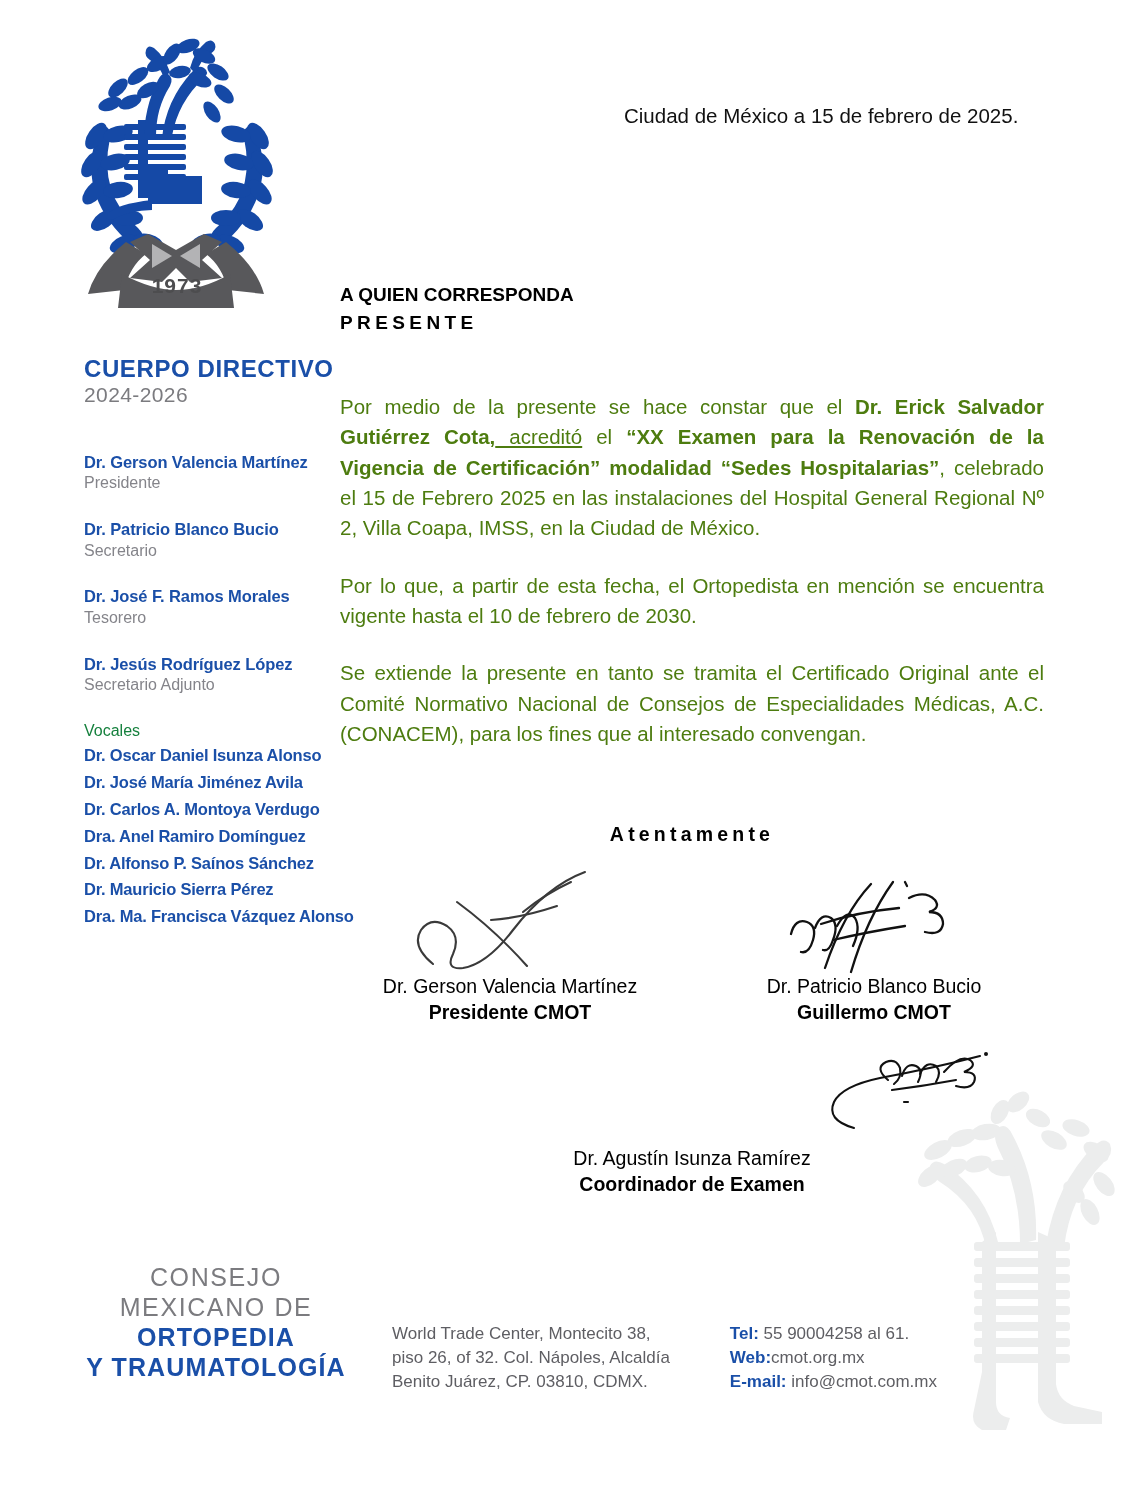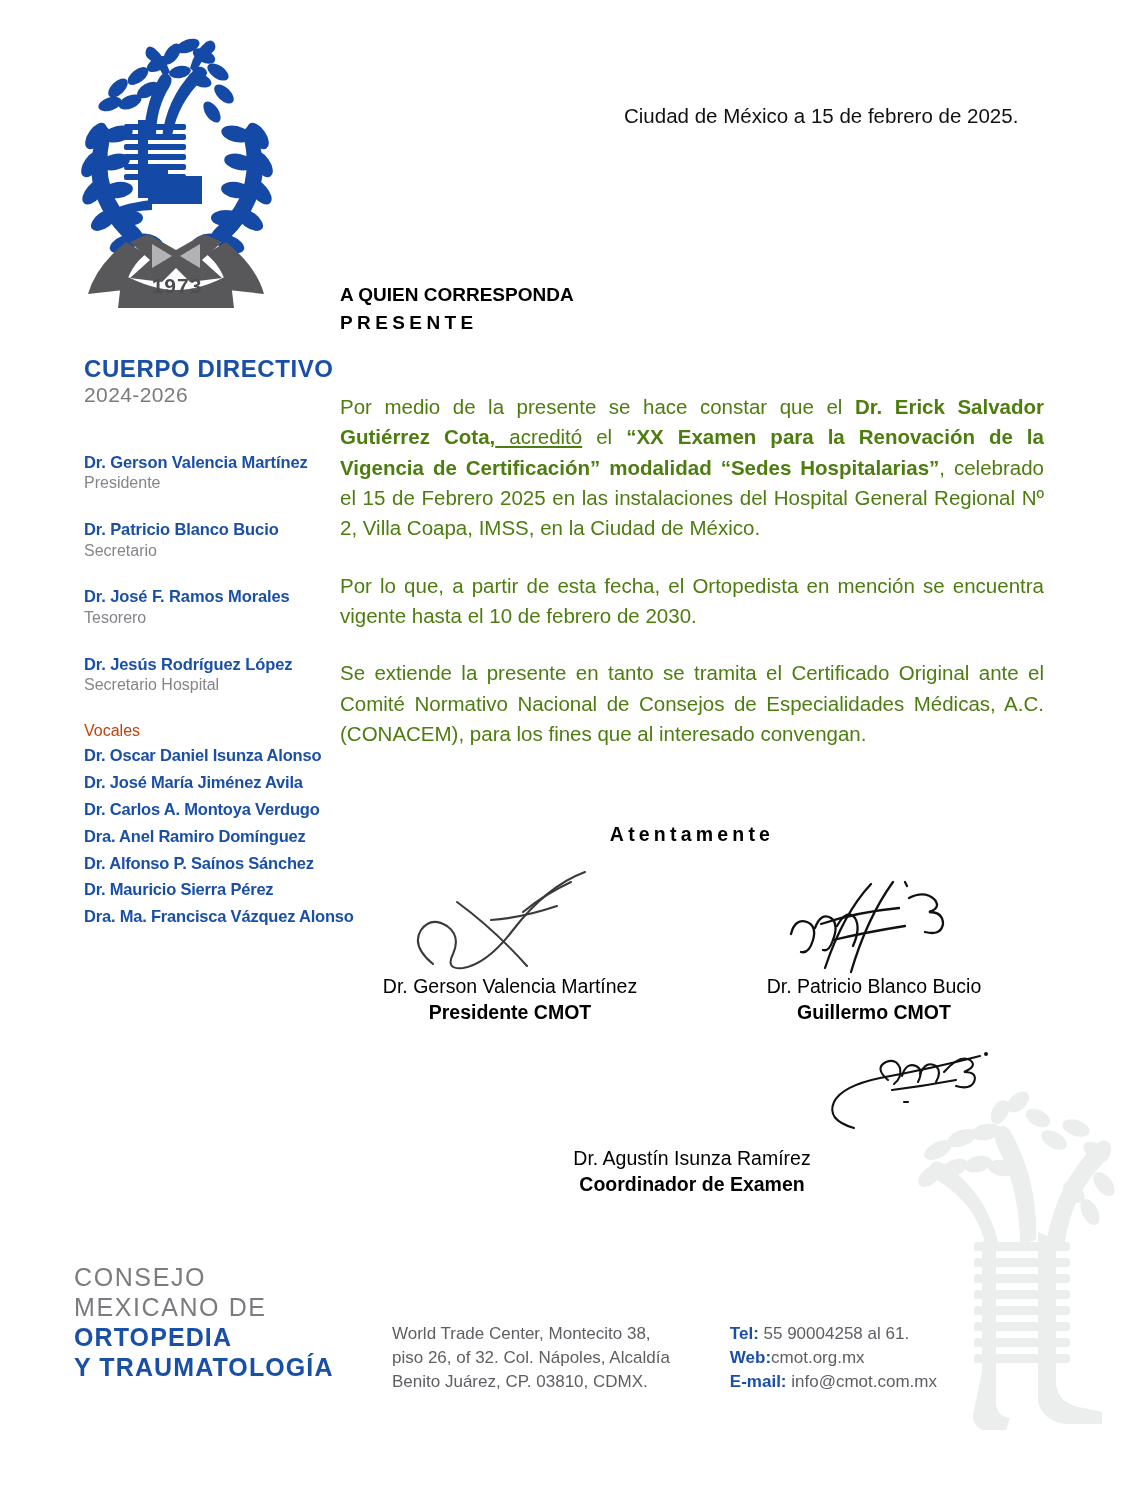--- a/index.html
+++ b/index.html
@@ -90,40 +90,41 @@
   .sb-officer-role {
     font-size: 16px;
     font-weight: 400;
     color: #84848a;
     line-height: 1.3;
     margin-top: 1px;
   }
   .sb-vocales-label {
     font-size: 16px;
     font-weight: 400;
-    color: #c2410c;
+    color: #15803d;
     line-height: 1.3;
     margin-top: 16px;
   }
   .sb-vocal {
     font-size: 16.5px;
     font-weight: 700;
     color: #1a4fa8;
     line-height: 1.63;
     letter-spacing: -0.2px;
     white-space: nowrap;
   }
 
   
   .brand {
     position: absolute;
-    left: 74px;
+    left: 66px;
     top: 1262px;
     width: 300px;
     line-height: 1.2;
+    text-align: center;
   }
   .brand-line {
     font-size: 25px;
     font-weight: 400;
     letter-spacing: 1.6px;
     color: #7b7b7f;
   }
   .brand-line.strong {
     font-weight: 700;
     color: #1a4fa8;
@@ -396,21 +397,21 @@
       <div class="sb-officer">
         <div class="sb-officer-name">Dr. Patricio Blanco Bucio</div>
         <div class="sb-officer-role">Secretario</div>
       </div>
       <div class="sb-officer">
         <div class="sb-officer-name">Dr. José F. Ramos Morales</div>
         <div class="sb-officer-role">Tesorero</div>
       </div>
       <div class="sb-officer">
         <div class="sb-officer-name">Dr. Jesús Rodríguez López</div>
-        <div class="sb-officer-role">Secretario Hospital</div>
+        <div class="sb-officer-role">Secretario Adjunto</div>
       </div>
     </div>
 
     <div class="sb-vocales-label">Vocales</div>
     <div>
       <div class="sb-vocal">Dr. Oscar Daniel Isunza Alonso</div>
       <div class="sb-vocal">Dr. José María Jiménez Avila</div>
       <div class="sb-vocal">Dr. Carlos A. Montoya Verdugo</div>
       <div class="sb-vocal">Dra. Anel Ramiro Domínguez</div>
       <div class="sb-vocal">Dr. Alfonso P. Saínos Sánchez</div>

